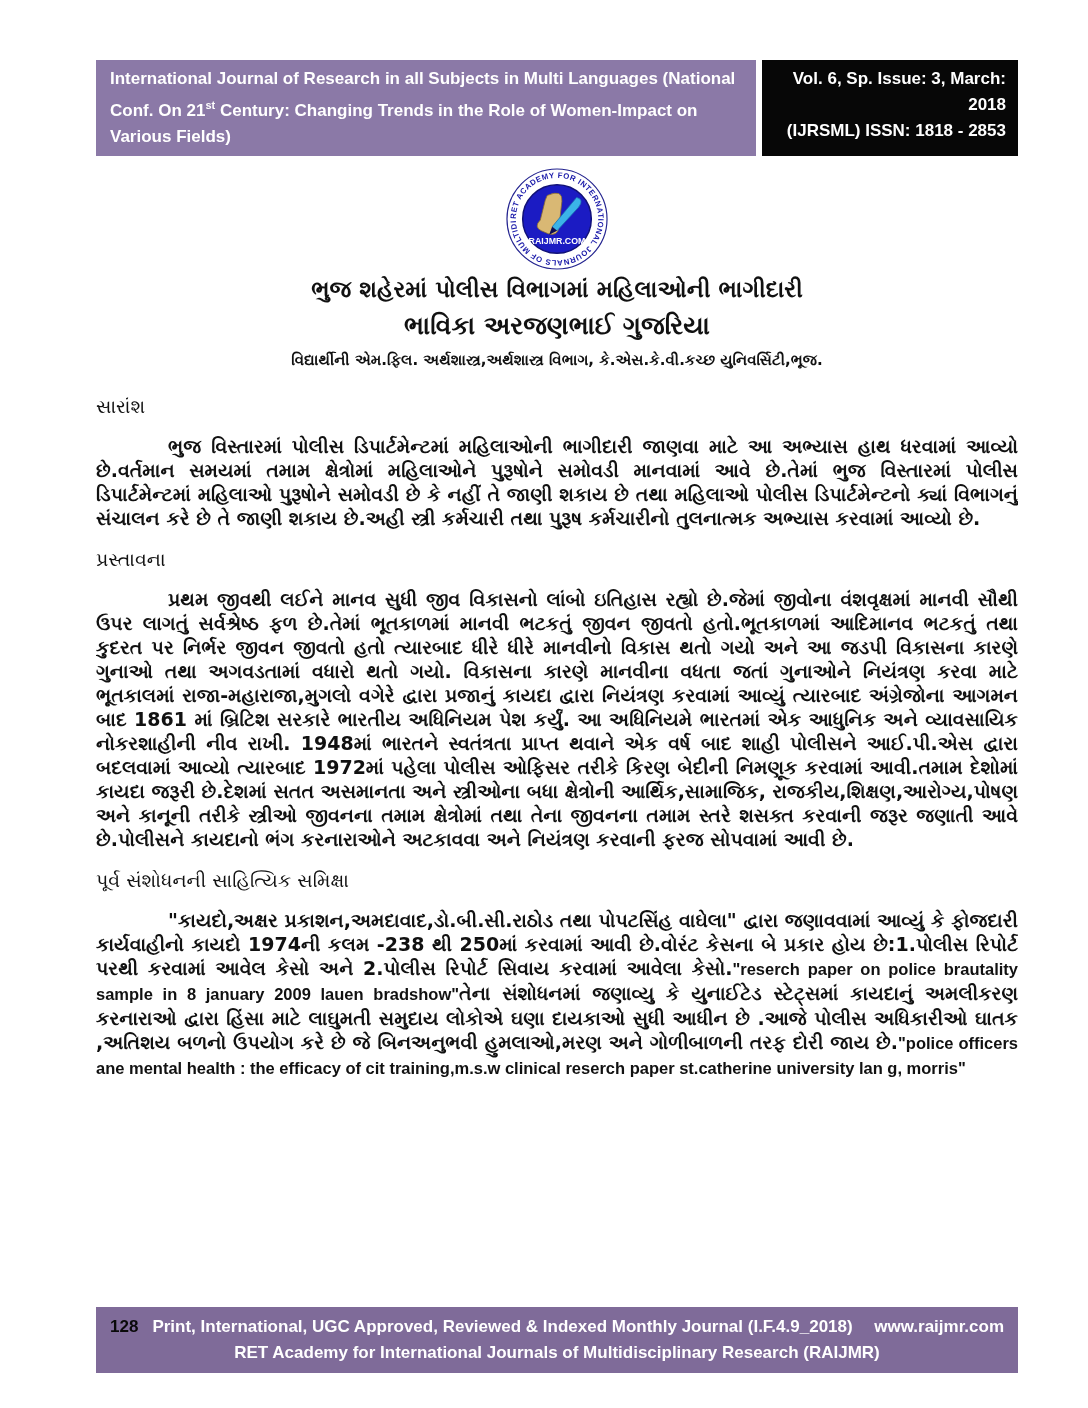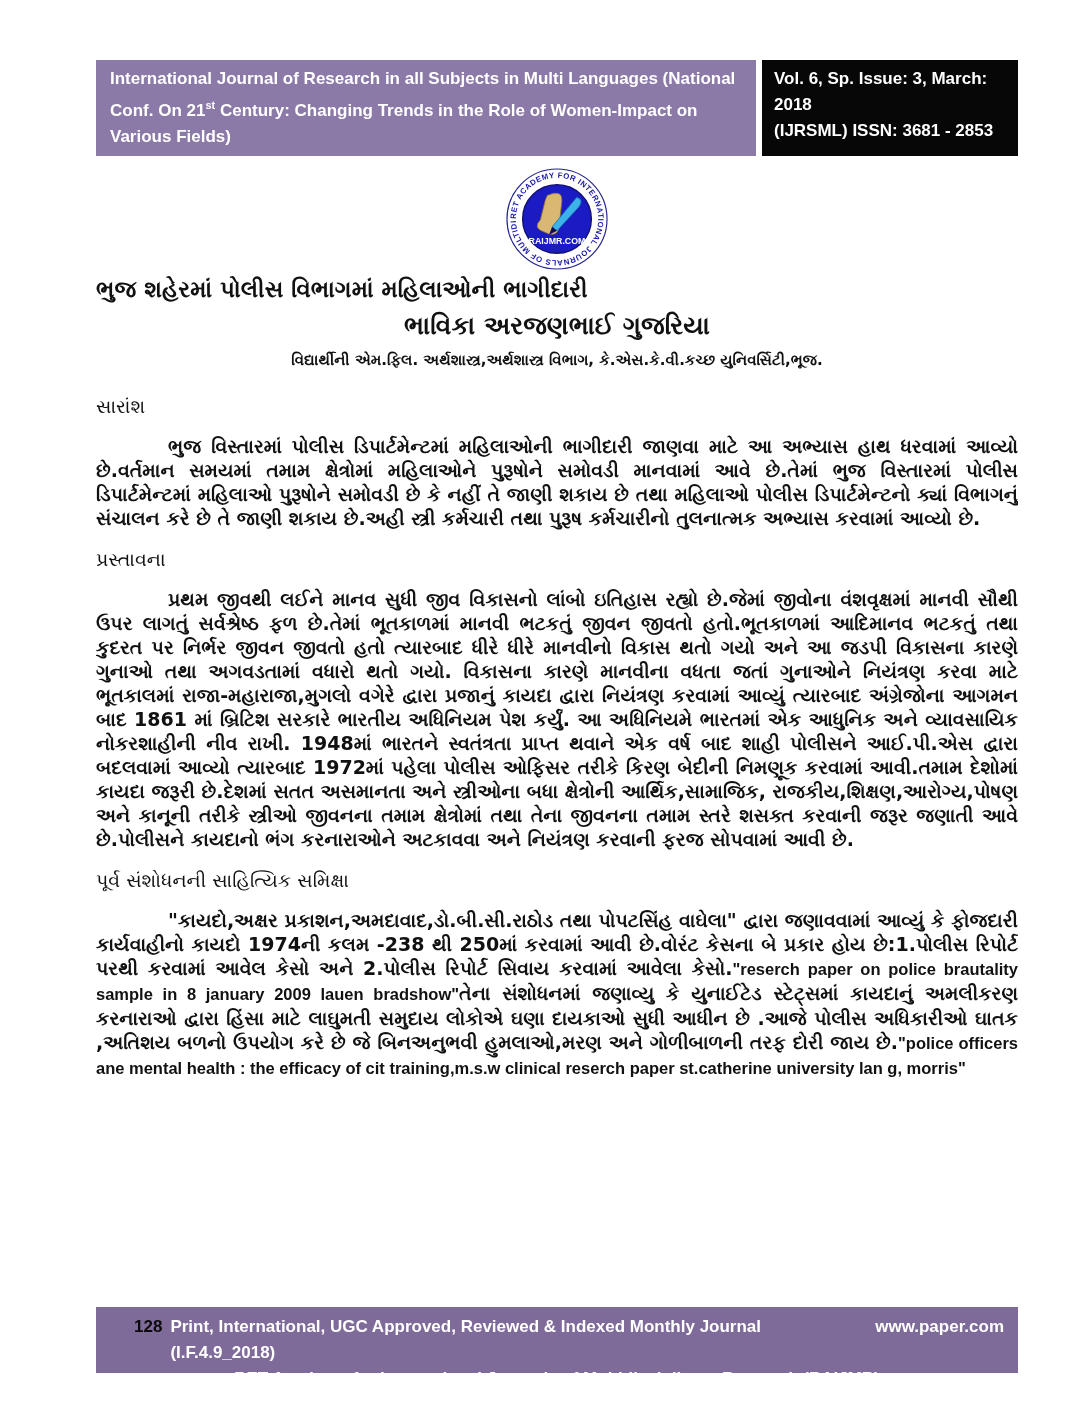--- a/index.html
+++ b/index.html
@@ -13,31 +13,31 @@
 
   
   .hdr{display:flex;gap:6px;}
   .hdr-left{
     flex:1;background:#8b79a7;color:#ffffff;
     font-family:"Liberation Sans",sans-serif;font-weight:bold;
     font-size:17px;line-height:26px;padding:6px 14px;
   }
   .hdr-left .sup{vertical-align:super;font-size:11px;}
   .hdr-right{
-    width:232px;background:#070707;color:#ffffff;
+    width:232px;background:#070707;color:#ffffff;text-align:right;
     font-family:"Liberation Sans",sans-serif;font-weight:bold;
     font-size:17px;line-height:26px;padding:6px 12px;
   }
 
   
   .logo-wrap{text-align:center;margin-top:12px;}
   .logo-wrap svg{display:inline-block;}
 
   
-  .art-title{text-align:left;font-size:23px;font-weight:bold;margin-top:2px;}
+  .art-title{text-align:center;font-size:23px;font-weight:bold;margin-top:2px;}
   .art-author{text-align:center;font-size:25px;font-weight:bold;margin-top:8px;}
   .art-affil{text-align:center;font-size:15px;font-weight:bold;margin-top:10px;}
 
   
   .sec-head{font-size:19px;font-weight:normal;margin-top:26px;}
   .sec-head.big-gap{margin-top:18px;}
   .para{
     font-size:19px;font-weight:bold;line-height:24px;
     text-align:justify;text-indent:72px;margin-top:16px;
   }
@@ -45,39 +45,39 @@
     font-family:"Liberation Sans",sans-serif;font-size:16.5px;font-weight:bold;
   }
 
   
   .footer{
     position:absolute;left:96px;top:1307px;width:922px;height:66px;
     background:#7f6b99;color:#ffffff;
     font-family:"Liberation Sans",sans-serif;font-weight:bold;font-size:17px;
     padding:0;box-sizing:border-box;
   }
-  .footer-line1{display:flex;align-items:flex-start;gap:8px;padding:7px 14px 0 14px;line-height:26px;margin-left:24px;}
+  .footer-line1{display:flex;align-items:flex-start;gap:14px;padding:7px 14px 0 14px;line-height:26px;}
   .footer-page{color:#0a0a0a;}
   .footer-line1 .grow{flex:0 1 auto;}
   .footer-site{margin-left:auto;color:#ffffff;text-decoration:none;}
   .footer-line2{text-align:center;line-height:26px;}
 </style>
 </head>
 <body>
 
 <div class="page">
   <div class="content">
 
     <div class="hdr">
       <div class="hdr-left">
         <span>International Journal of Research in all Subjects in Multi Languages (National Conf. On 21</span><span class="sup">st</span><span> Century: Changing Trends in the Role of Women-Impact on Various Fields)</span>
       </div>
       <div class="hdr-right">
         <div>Vol. 6, Sp. Issue: 3, March: 2018</div>
-        <div>(IJRSML)  ISSN: 3681 - 2853</div>
+        <div>(IJRSML)  ISSN: 1818 - 2853</div>
       </div>
     </div>
 
     <div class="logo-wrap">
       <svg width="102" height="102" viewBox="0 0 104 104">
         <circle cx="52" cy="52" r="51" fill="#ffffff" stroke="#23238f" stroke-width="1.2"></circle>
         <path id="ringPath" d="M 10,52 a 42,42 0 1 1 84,0 a 42,42 0 1 1 -84,0" fill="none"></path>
         <text font-size="8" fill="#1a1aaa" font-weight="bold" letter-spacing="0.5" font-family="Liberation Sans, sans-serif">
           <textPath href="#ringPath">RET ACADEMY FOR INTERNATIONAL JOURNALS OF MULTIDISCIPLINARY RESEARCH</textPath>
         </text>
@@ -101,17 +101,17 @@
 
     <div class="sec-head big-gap">પૂર્વ સંશોધનની સાહિત્યિક સમિક્ષા</div>
     <div class="para"><span>"કાયદો,અક્ષર પ્રકાશન,અમદાવાદ,ડો.બી.સી.રાઠોડ તથા પોપટસિંહ વાઘેલા" દ્વારા જણાવવામાં આવ્યું કે ફોજદારી કાર્યવાહીનો કાયદો 1974ની કલમ -238 થી 250માં કરવામાં આવી છે.વોરંટ કેસના બે પ્રકાર હોય છે:1.પોલીસ રિપોર્ટ પરથી કરવામાં આવેલ કેસો અને 2.પોલીસ રિપોર્ટ સિવાય કરવામાં આવેલા કેસો.</span><span class="en">"reserch paper on police brautality sample in 8 january 2009 lauen bradshow"</span><span>તેના સંશોધનમાં જણાવ્યુ કે યુનાઈટેડ સ્ટેટ્સમાં કાયદાનું અમલીકરણ કરનારાઓ દ્વારા હિંસા માટે લાઘુમતી સમુદાય લોકોએ ઘણા દાયકાઓ સુધી આધીન છે .આજે પોલીસ અધિકારીઓ ઘાતક ,અતિશય બળનો ઉપયોગ કરે છે જે બિનઅનુભવી હુમલાઓ,મરણ અને ગોળીબાળની તરફ દોરી જાય છે.</span><span class="en">"police officers ane mental health : the efficacy of cit training,m.s.w clinical reserch paper st.catherine university lan g, morris"</span></div>
 
   </div>
 
   <div class="footer">
     <div class="footer-line1">
       <span class="footer-page">128</span>
       <span class="grow">Print, International, UGC Approved,  Reviewed &amp; Indexed Monthly Journal (I.F.4.9_2018)</span>
-      <a class="footer-site" href="#">www.paper.com</a>
+      <a class="footer-site" href="#">www.raijmr.com</a>
     </div>
     <div class="footer-line2">RET Academy for International Journals of Multidisciplinary Research (RAIJMR)</div>
   </div>
 </div>
 
 </body></html>

